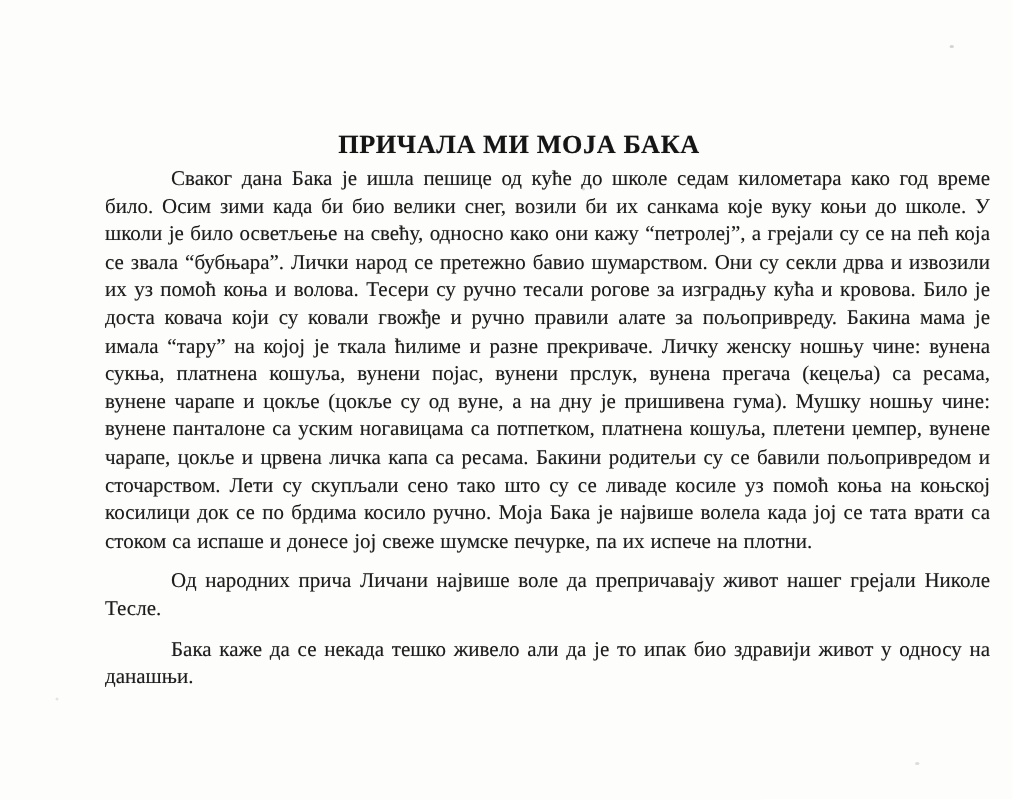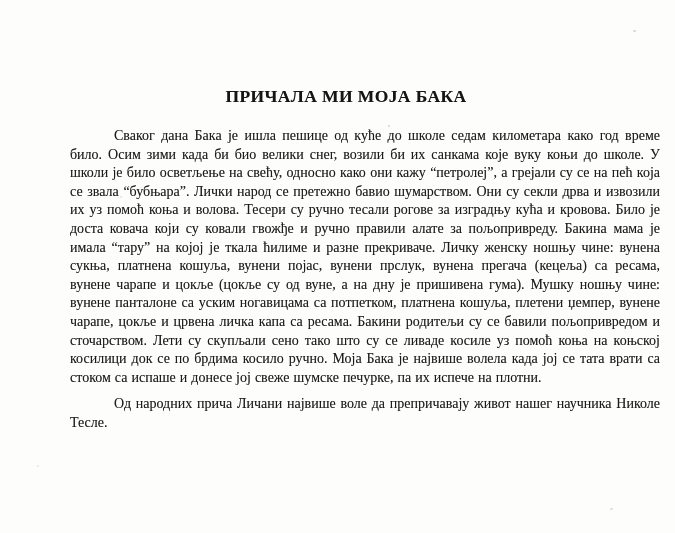--- a/index.html
+++ b/index.html
@@ -18,21 +18,21 @@
     padding: 85px 15px 0 70px;
     font-family: "Liberation Serif", "DejaVu Serif", serif;
     color: #1b1b1b;
   }
   .doc-title {
     font-size: 17.5px;
     font-weight: bold;
     text-align: center;
     letter-spacing: 0.4px;
     line-height: 22px;
-    margin: 0 0 20px -38px;
+    margin: 0 0 4px -38px;
     color: #151515;
     text-shadow: 0 0 0.5px rgba(20,20,20,0.45);
   }
   .body-para {
     font-size: 14px;
     line-height: 18.6px;
     text-align: justify;
     text-indent: 44px;
     margin: 0 0 8px 0;
     word-spacing: 0.5px;
@@ -62,15 +62,16 @@
   <div class="speckle sp3"></div>
   <div class="speckle sp4"></div>
   <div class="speckle sp5"></div>
   <div class="speckle sp6"></div>
 
   <h1 class="doc-title">ПРИЧАЛА МИ МОЈА БАКА</h1>
 
 
   <p class="body-para">Сваког дана Бака је ишла пешице од куће до школе седам километара како год време било. Осим зими када би био велики снег, возили би их санкама које вуку коњи до школе. У школи је било осветљење на свећу, односно како они кажу “петролеј”, а грејали су се на пећ која се звала “бубњара”. Лички народ се претежно бавио шумарством. Они су секли дрва и извозили их уз помоћ коња и волова. Тесери су ручно тесали рогове за изградњу кућа и кровова. Било је доста ковача који су ковали гвожђе и ручно правили алате за пољопривреду. Бакина мама је имала “тару” на којој је ткала ћилиме и разне прекриваче. Личку женску ношњу чине: вунена сукња, платнена кошуља, вунени појас, вунени прслук, вунена прегача (кецеља) са ресама, вунене чарапе и цокље (цокље су од вуне, а на дну је пришивена гума). Мушку ношњу чине: вунене панталоне са уским ногавицама са потпетком, платнена кошуља, плетени џемпер, вунене чарапе, цокље и црвена личка капа са ресама. Бакини родитељи су се бавили пољопривредом и сточарством. Лети су скупљали сено тако што су се ливаде косиле уз помоћ коња на коњској косилици док се по брдима косило ручно. Моја Бака је највише волела када јој се тата врати са стоком са испаше и донесе јој свеже шумске печурке, па их испече на плотни.</p>
 
-  <p class="body-para">Од народних прича Личани највише воле да препричавају живот нашег научника Николе Тесле.</p>
+  <p class="body-para">Од народних прича Личани највише воле да препричавају живот нашег грејали Николе Тесле.</p>
 
+  <p class="body-para">Бака каже да се некада тешко живело али да је то ипак био здравији живот у односу на данашњи.</p>
 </div>
 
 </body></html>

